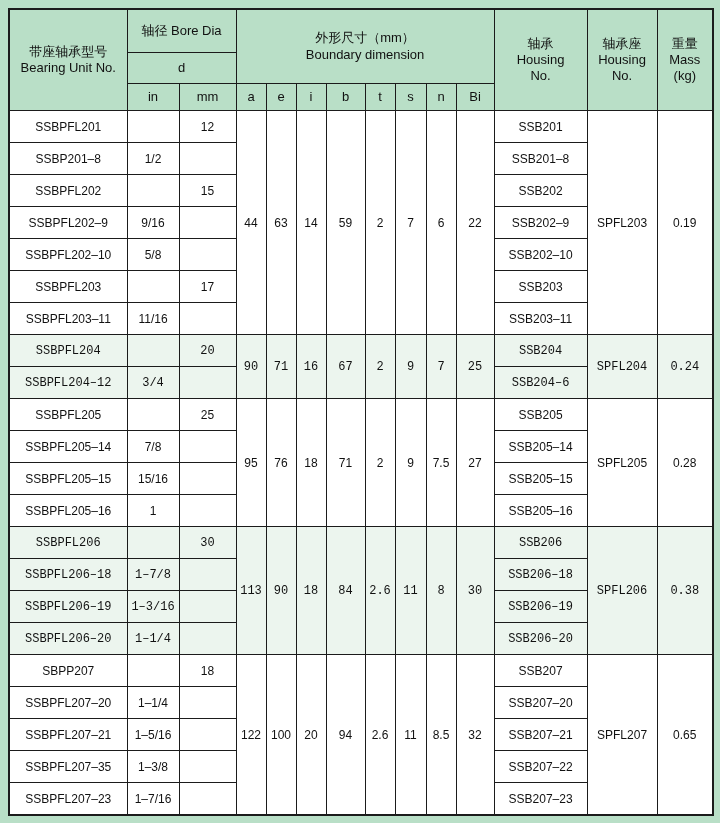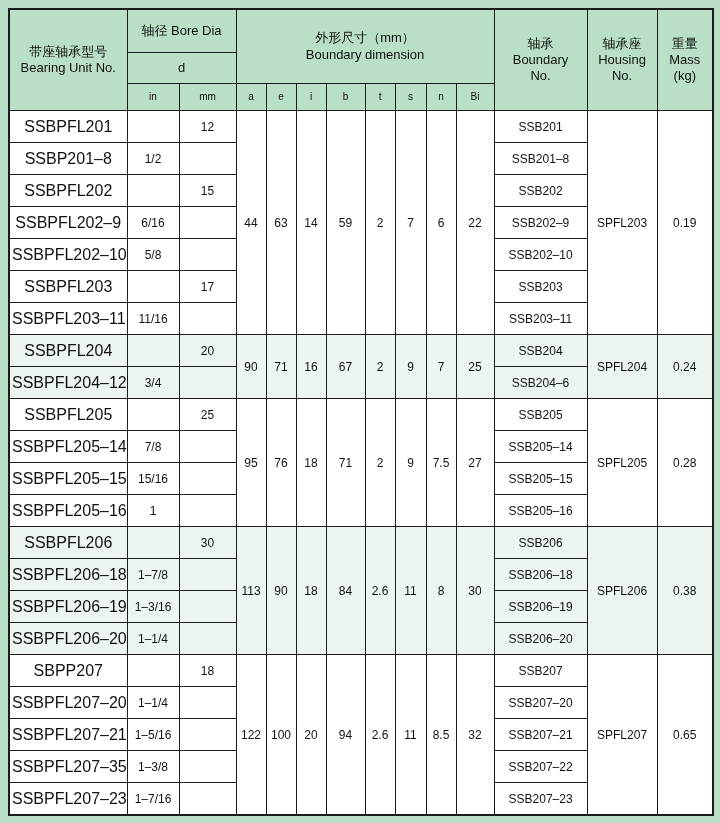--- a/index.html
+++ b/index.html
@@ -31,29 +31,29 @@
   }
   thead th {
     background: #b9dfc7;
     font-weight: normal;
     font-size: 13px;
     line-height: 1.25;
     white-space: pre-line;
   }
   thead tr.h-row1 th { height: 42px; }
   thead tr.h-row2 th { height: 30px; }
-  thead tr.h-row3 th { height: 26px; font-size: 10px; }
+  thead tr.h-row3 th { height: 26px; font-size: 13px; }
   tbody td {
     background: #ffffff;
     font-size: 12px;
     height: 31px;
     white-space: nowrap;
   }
-  tbody.tinted td { background: #ecf5ee; }
-  .unit-col { font-size: 16px; }
+  tbody.tinted td { background: #ecf5ee; font-family: Liberation Mono, monospace; }
+  .unit-col { font-size: 12px; }
 </style>
 </head>
 <body>
 
 <div class="page">
   <table class="spec">
     <colgroup>
       <col style="width:118px">
         <col style="width:52px">
         <col style="width:57px">
@@ -70,21 +70,21 @@
         <col style="width:56px">
     </colgroup>
     <thead>
       <tr class="h-row1">
         <th rowspan="3">带座轴承型号
 Bearing Unit No.</th>
         <th colspan="2">轴径 Bore Dia</th>
         <th colspan="8" rowspan="2">外形尺寸（mm）
 Boundary dimension</th>
         <th rowspan="3">轴承
-Boundary
+Housing
 No.</th>
         <th rowspan="3">轴承座
 Housing
 No.</th>
         <th rowspan="3">重量
 Mass
 (kg)</th>
       </tr>
       <tr class="h-row2">
         <th colspan="2">d</th>
@@ -127,21 +127,21 @@
         <td>SSB201–8</td>
       </tr>
       <tr>
         <td class="unit-col">SSBPFL202</td>
         <td></td>
         <td>15</td>
         <td>SSB202</td>
       </tr>
       <tr>
         <td class="unit-col">SSBPFL202–9</td>
-        <td>6/16</td>
+        <td>9/16</td>
         <td></td>
         <td>SSB202–9</td>
       </tr>
       <tr>
         <td class="unit-col">SSBPFL202–10</td>
         <td>5/8</td>
         <td></td>
         <td>SSB202–10</td>
       </tr>
       <tr>

